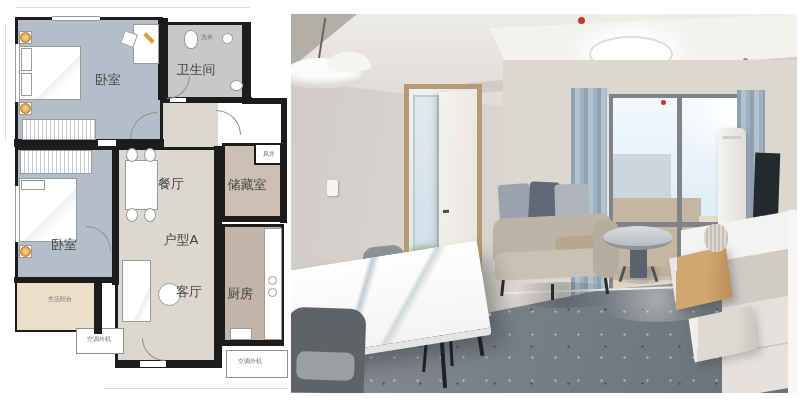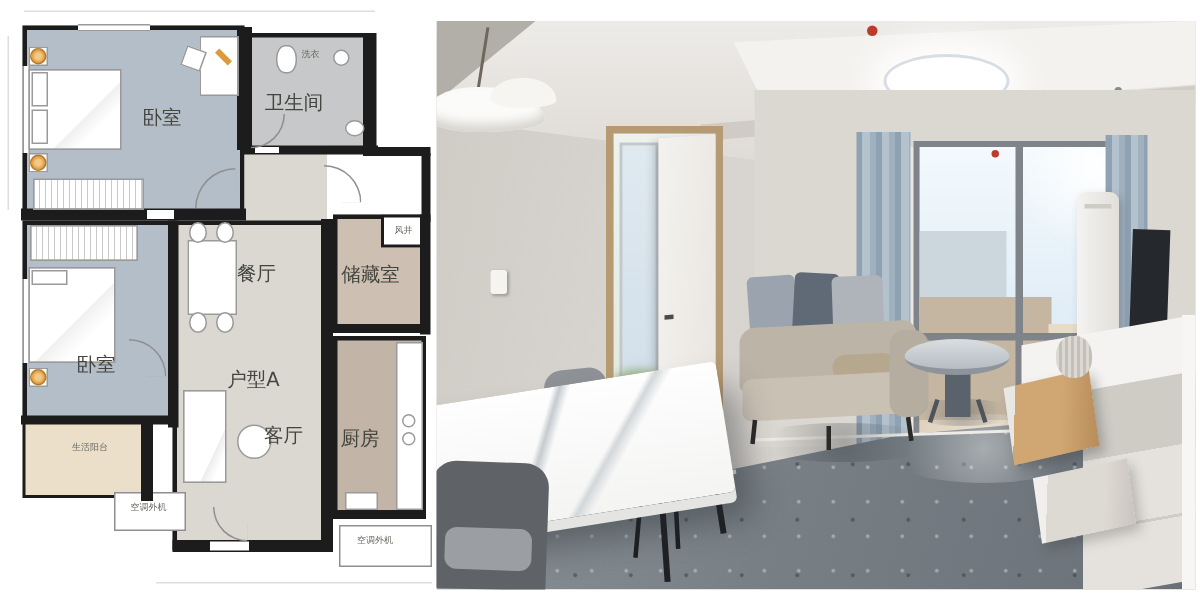--- a/index.html
+++ b/index.html
@@ -207,21 +207,21 @@
     <div class="arc" style="left:130px;top:112px;width:26px;height:26px;"></div>
     <div class="arc" style="left:216px;top:110px;width:24px;height:24px;transform:rotate(90deg);"></div>
     <div class="arc" style="left:167px;top:76px;width:22px;height:22px;transform:rotate(180deg);"></div>
     <div class="arc" style="left:86px;top:226px;width:24px;height:24px;transform:rotate(90deg);"></div>
     <div class="arc" style="left:142px;top:338px;width:22px;height:22px;transform:rotate(270deg);"></div>
 
     <div class="lbl" style="left:108px;top:79px;">卧室</div>
     <div class="lbl" style="left:196px;top:69px;">卫生间</div>
     <div class="lbl small" style="left:207px;top:37px;">洗衣</div>
     <div class="lbl" style="left:171px;top:183px;">餐厅</div>
-    <div class="lbl" style="left:169px;top:239px;margin-top:15px;">户型A</div>
+    <div class="lbl" style="left:181px;top:239px;">户型A</div>
     <div class="lbl" style="left:189px;top:291px;">客厅</div>
     <div class="lbl" style="left:240px;top:293px;">厨房</div>
     <div class="lbl" style="left:247px;top:184px;">储藏室</div>
     <div class="lbl small" style="left:269px;top:154px;">风井</div>
     <div class="lbl" style="left:64px;top:244px;">卧室</div>
     <div class="lbl small" style="left:60px;top:299px;">生活阳台</div>
     <div class="lbl small" style="left:99px;top:339px;">空调外机</div>
     <div class="lbl small" style="left:250px;top:361px;">空调外机</div>
   </div>
 

